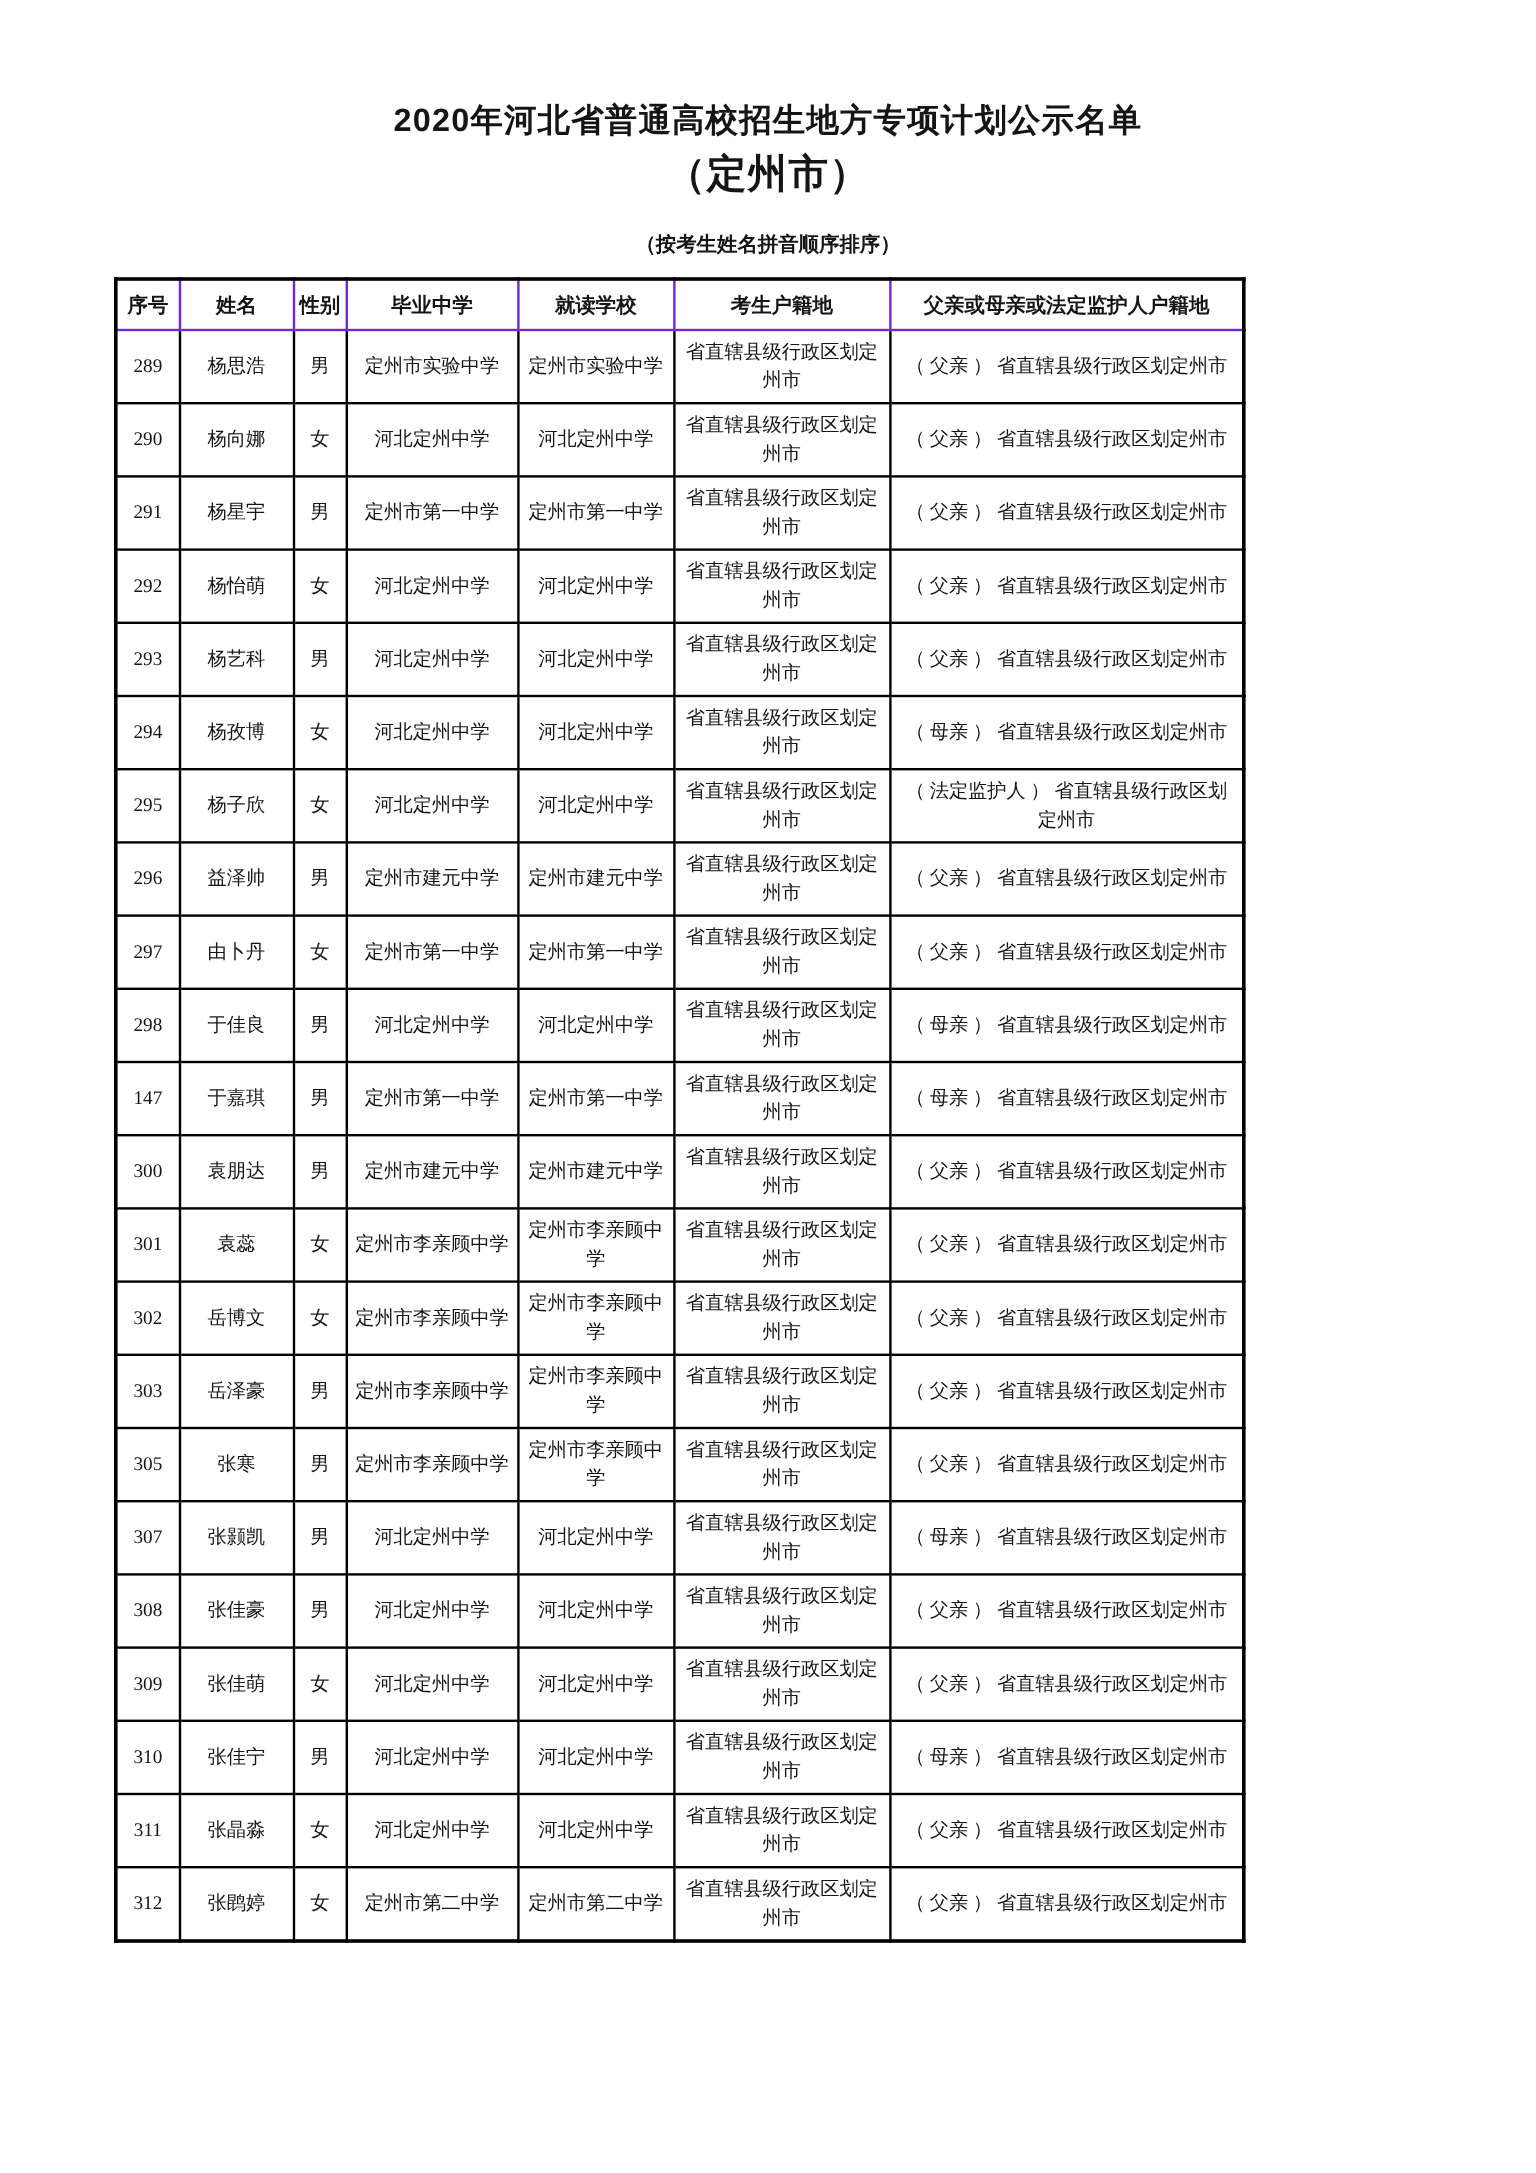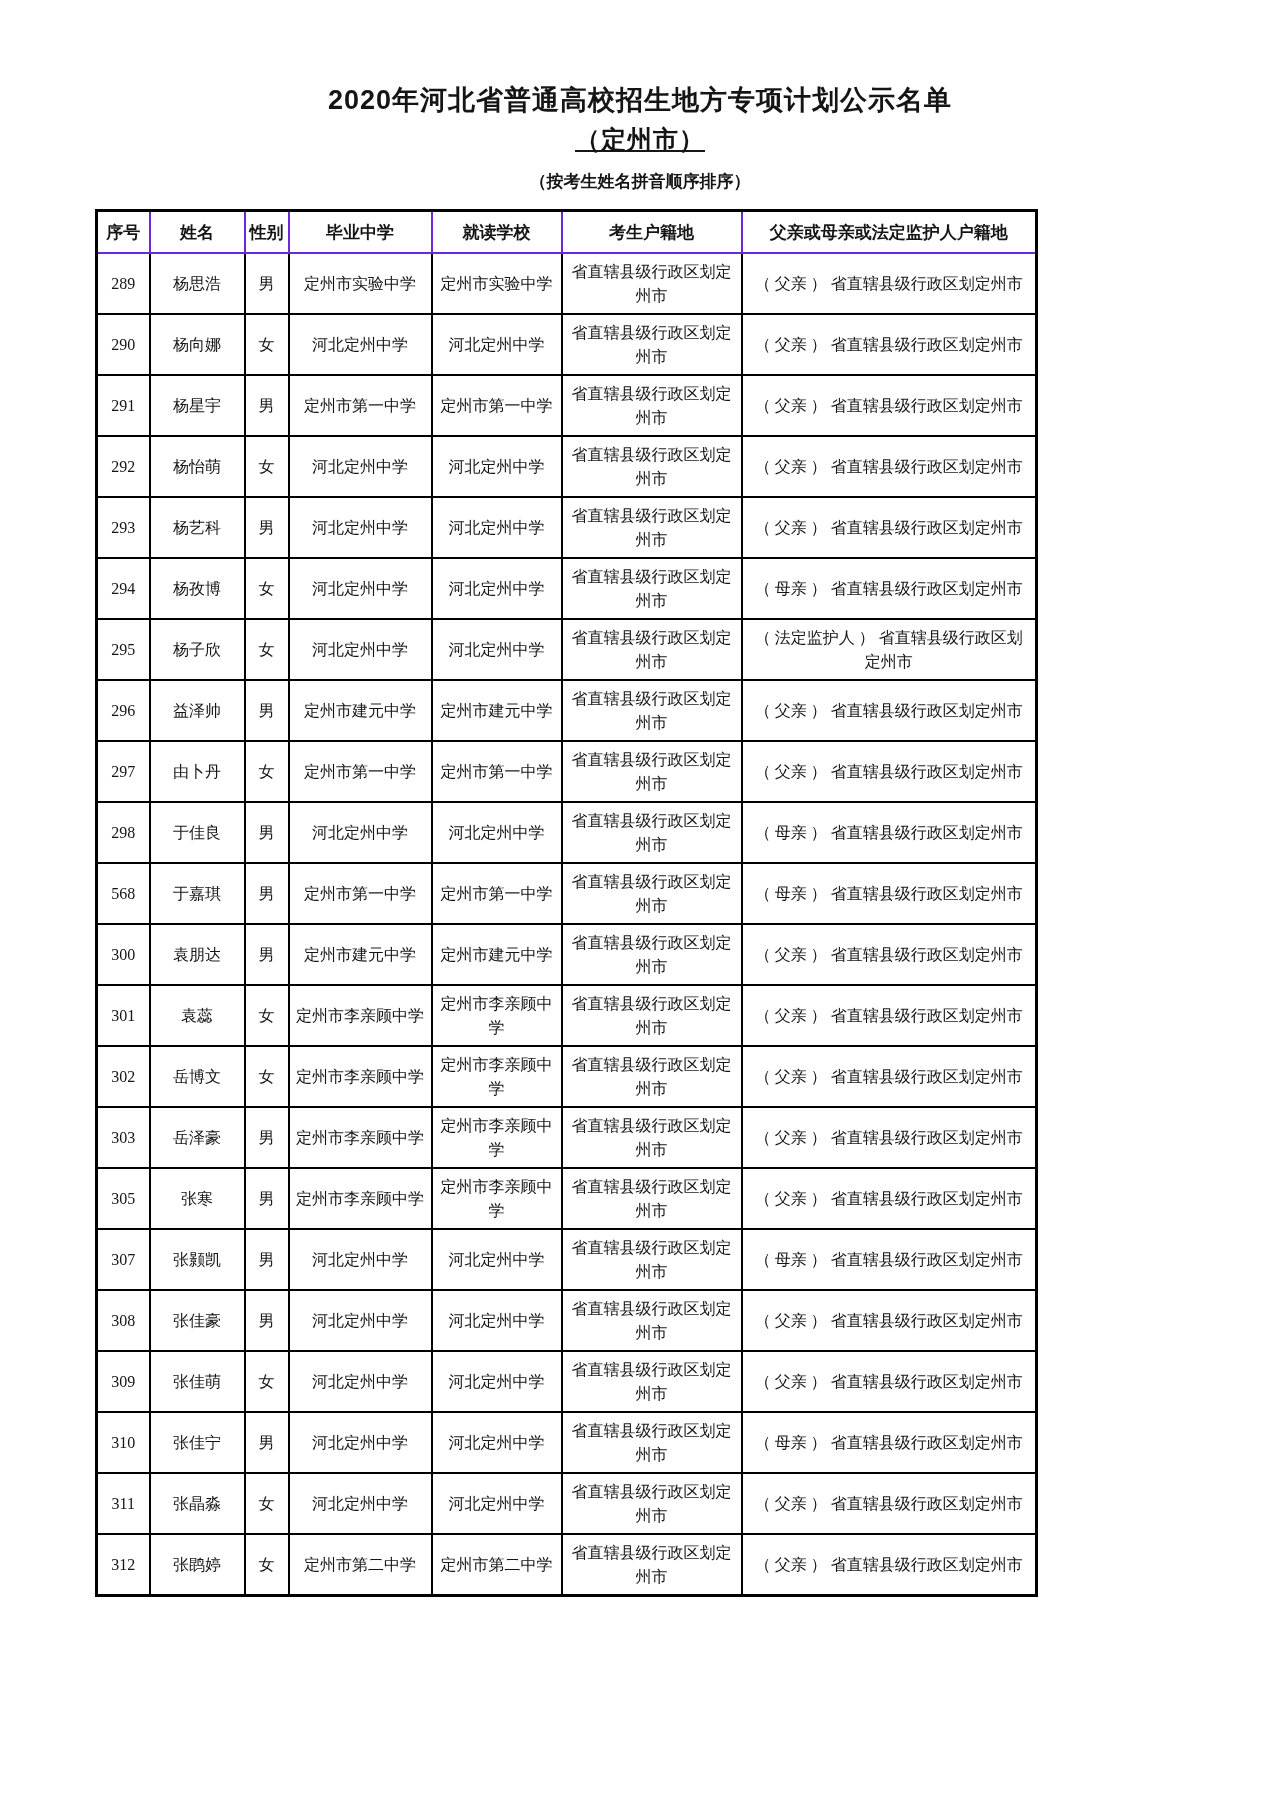--- a/index.html
+++ b/index.html
@@ -26,31 +26,30 @@
   }
   .doc-title {
     font-family: "Liberation Sans", "DejaVu Sans", sans-serif;
     font-size: 27px;
     font-weight: bold;
     margin: 0;
     letter-spacing: 1px;
   }
   .doc-subtitle {
     font-family: "Liberation Sans", "DejaVu Sans", sans-serif;
-    font-size: 25px;
+    font-size: 33px;
     font-weight: bold;
     margin: 5px 0 0 0;
     letter-spacing: 1px;
-    text-decoration: underline;
   }
   .sort-note {
     font-family: "Liberation Sans", "DejaVu Sans", sans-serif;
     font-size: 17px;
     font-weight: bold;
-    margin-top: 14px;
+    margin-top: 24px;
   }
   table.roster {
     border-collapse: collapse;
     table-layout: fixed;
     width: 940px;
     margin: 16px 0 0 95px;
     border: 3px solid #000;
   }
   table.roster th {
     font-family: "Liberation Sans", "DejaVu Sans", sans-serif;
@@ -199,21 +198,21 @@
         <tr>
     <td>298</td>
     <td>于佳良</td>
     <td>男</td>
     <td>河北定州中学</td>
     <td>河北定州中学</td>
     <td>省直辖县级行政区划定州市</td>
     <td>（ 母亲 ） 省直辖县级行政区划定州市</td>
   </tr>
         <tr>
-    <td>568</td>
+    <td>147</td>
     <td>于嘉琪</td>
     <td>男</td>
     <td>定州市第一中学</td>
     <td>定州市第一中学</td>
     <td>省直辖县级行政区划定州市</td>
     <td>（ 母亲 ） 省直辖县级行政区划定州市</td>
   </tr>
         <tr>
     <td>300</td>
     <td>袁朋达</td>

